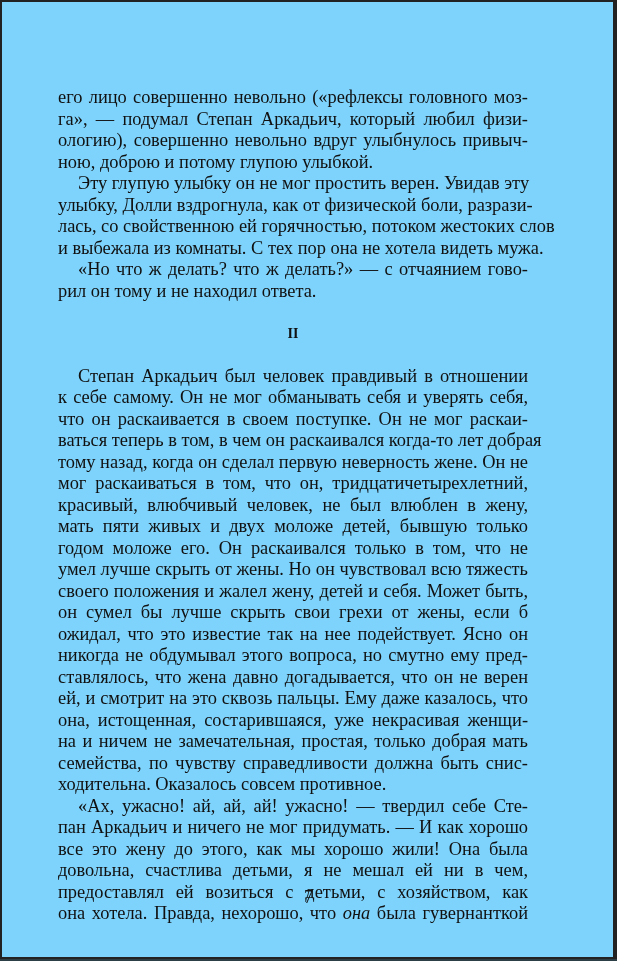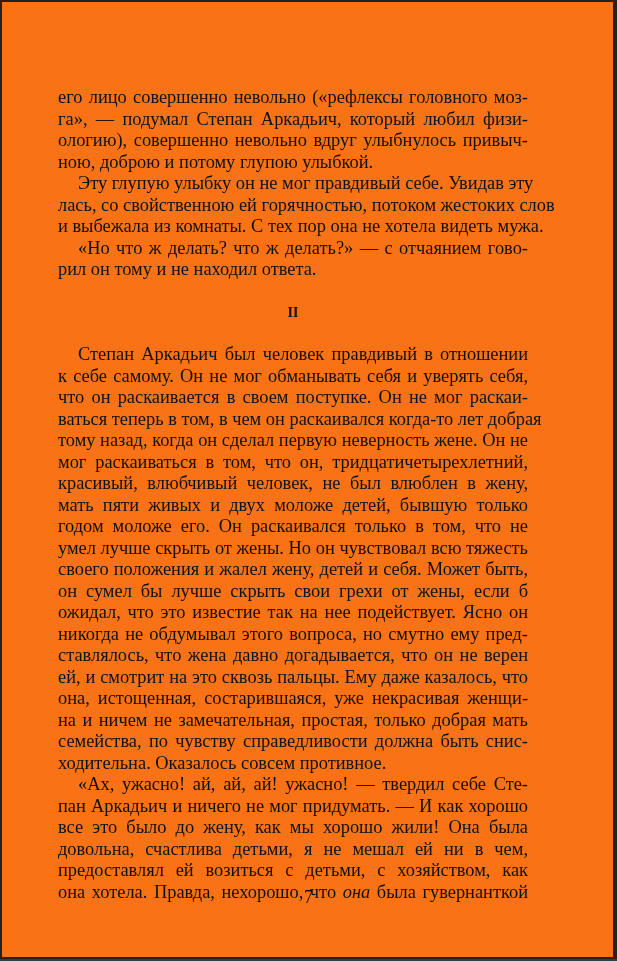--- a/index.html
+++ b/index.html
@@ -12,21 +12,21 @@
     height: 961px;
     position: relative;
     overflow: hidden;
   }
   .page {
     position: absolute;
     left: 2px;
     top: 2px;
     width: 611px;
     height: 955px;
-    background: #f97316;
+    background: #7dd3fc;
   }
   .bottom-bar {
     position: absolute;
     left: 0;
     bottom: 0;
     width: 617px;
     height: 2px;
     background: #2c3e46;
   }
   .text-block {
@@ -79,21 +79,22 @@
 <div class="page">
   <div class="text-block">
     <div id="before">
         <div>
           <span class="line">его лицо совершенно невольно («рефлексы головного моз-</span>
           <span class="line">га», — подумал Степан Аркадьич, который любил физи-</span>
           <span class="line">ологию), совершенно невольно вдруг улыбнулось привыч-</span>
           <span class="line last">ною, доброю и потому глупою улыбкой.</span>
         </div>
         <div>
-          <span class="line indent">Эту глупую улыбку он не мог правдивый себе. Увидав эту</span>
+          <span class="line indent">Эту глупую улыбку он не мог простить верен. Увидав эту</span>
+          <span class="line">улыбку, Долли вздрогнула, как от физической боли, разрази-</span>
           <span class="line">лась, со свойственною ей горячностью, потоком жестоких слов</span>
           <span class="line last">и выбежала из комнаты. С тех пор она не хотела видеть мужа.</span>
         </div>
         <div>
           <span class="line indent">«Но что ж делать? что ж делать?» — с отчаянием гово-</span>
           <span class="line last">рил он тому и не находил ответа.</span>
         </div>
       </div>
     <div class="chapter">II</div>
     <div id="after">
@@ -115,21 +116,21 @@
           <span class="line">ставлялось, что жена давно догадывается, что он не верен</span>
           <span class="line">ей, и смотрит на это сквозь пальцы. Ему даже казалось, что</span>
           <span class="line">она, истощенная, состарившаяся, уже некрасивая женщи-</span>
           <span class="line">на и ничем не замечательная, простая, только добрая мать</span>
           <span class="line">семейства, по чувству справедливости должна быть снис-</span>
           <span class="line last">ходительна. Оказалось совсем противное.</span>
         </div>
         <div>
           <span class="line indent">«Ах, ужасно! ай, ай, ай! ужасно! — твердил себе Сте-</span>
           <span class="line">пан Аркадьич и ничего не мог придумать. — И как хорошо</span>
-          <span class="line">все это было до жену, как мы хорошо жили! Она была</span>
+          <span class="line">все это жену до этого, как мы хорошо жили! Она была</span>
           <span class="line">довольна, счастлива детьми, я не мешал ей ни в чем,</span>
           <span class="line">предоставлял ей возиться с детьми, с хозяйством, как</span>
           <span class="line"><span>она хотела. Правда, нехорошо, что </span><em>она</em><span> была гувернанткой</span></span>
         </div>
       </div>
   </div>
   <div class="page-number" style="left:-2px;">7</div>
 </div>
 <div class="bottom-bar"></div>
 

